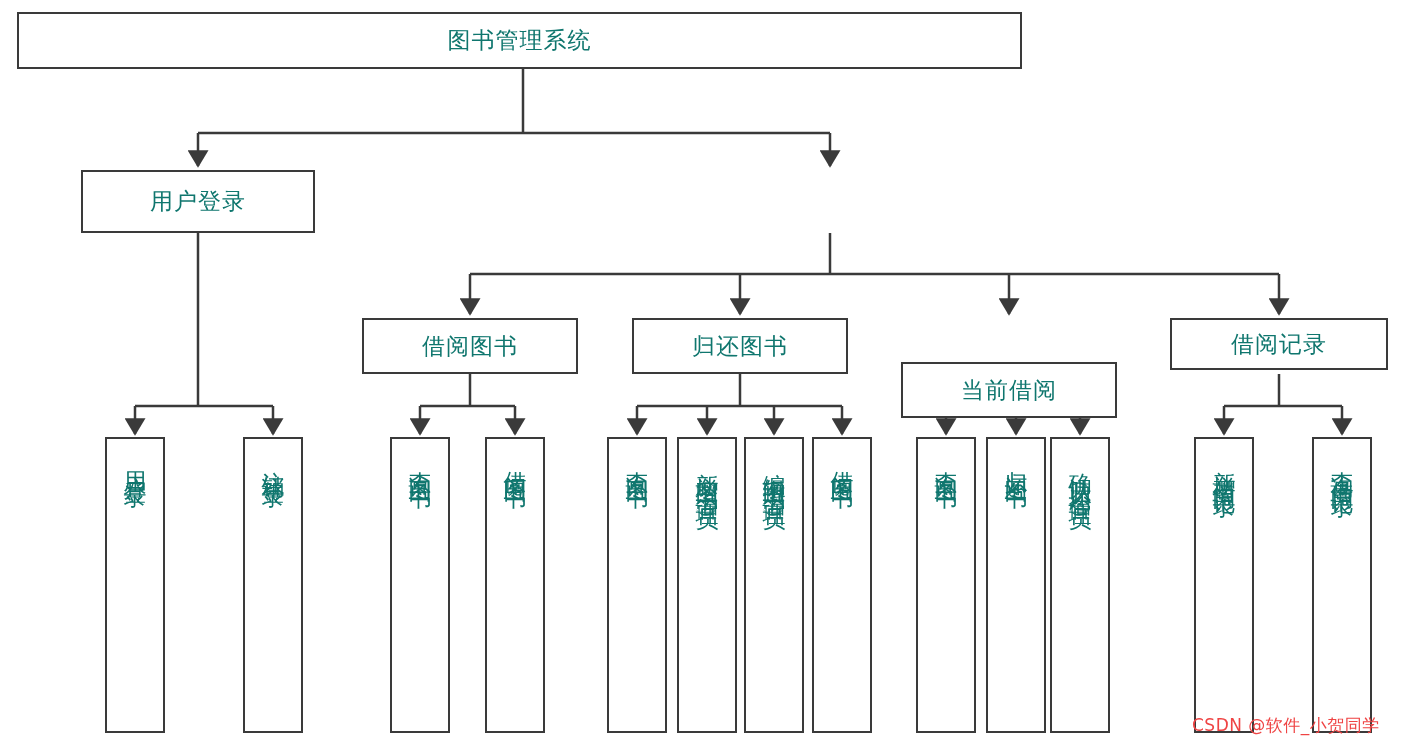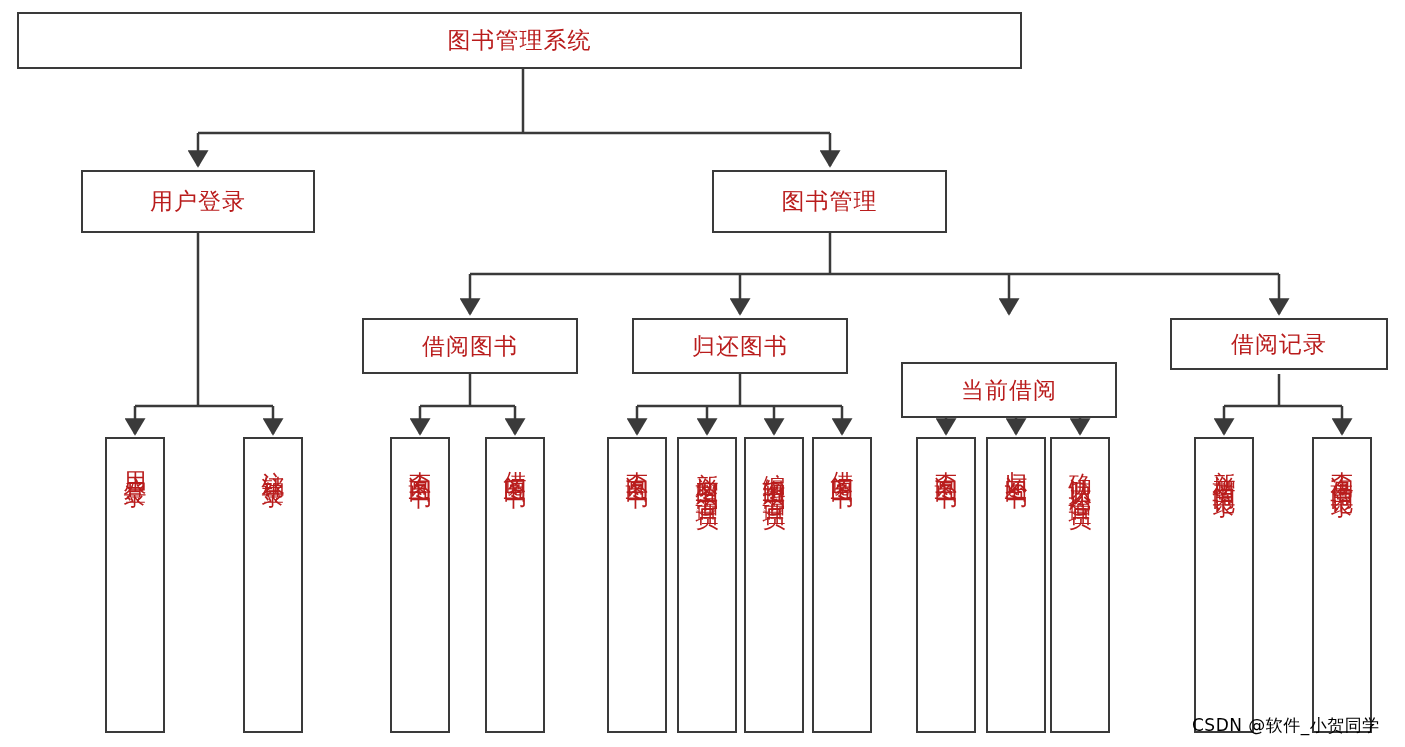--- a/index.html
+++ b/index.html
@@ -26,21 +26,21 @@
     pointer-events: none;
   }
   .node {
     position: absolute;
     box-sizing: border-box;
     background: #ffffff;
     border: 2px solid #3a3a3a;
     display: flex;
     align-items: center;
     justify-content: center;
-    color: #b91c1c;
+    color: #0f766e;
   }
   .node .label {
     display: block;
     text-align: center;
     line-height: 1.15;
   }
   .node.horiz .label {
     font-size: 23px;
     letter-spacing: 1px;
   }
@@ -58,21 +58,21 @@
     white-space: nowrap;
   }
   .node.vert.tall .label {
     padding-top: 2px;
   }
   .watermark {
     position: absolute;
     left: 1192px;
     top: 714px;
     font-size: 17px;
-    color: #000000;
+    color: #ef4444;
     white-space: nowrap;
     letter-spacing: 0.5px;
   }
 </style>
 </head>
 <body>
 
 <div id="canvas">
 
   <svg class="wires" viewBox="0 0 1405 747" xmlns="http://www.w3.org/2000/svg">
@@ -137,23 +137,20 @@
     </g>
   </svg>
 
   <div class="node horiz" style="left:17px; top:12px; width:1005px; height:57px;">
     <span class="label">图书管理系统</span>
   </div>
 
   <div class="node horiz" style="left:81px; top:170px; width:234px; height:63px;">
     <span class="label">用户登录</span>
   </div>
-  <div class="node horiz" style="left:712px; top:170px; width:235px; height:63px;">
-    <span class="label">图书管理</span>
-  </div>
 
   <div class="node horiz" style="left:362px; top:318px; width:216px; height:56px;">
     <span class="label">借阅图书</span>
   </div>
   <div class="node horiz" style="left:632px; top:318px; width:216px; height:56px;">
     <span class="label">归还图书</span>
   </div>
   <div class="node horiz" style="left:901px; top:318px; width:216px; height:56px;margin-top:44px;">
     <span class="label">当前借阅</span>
   </div>

